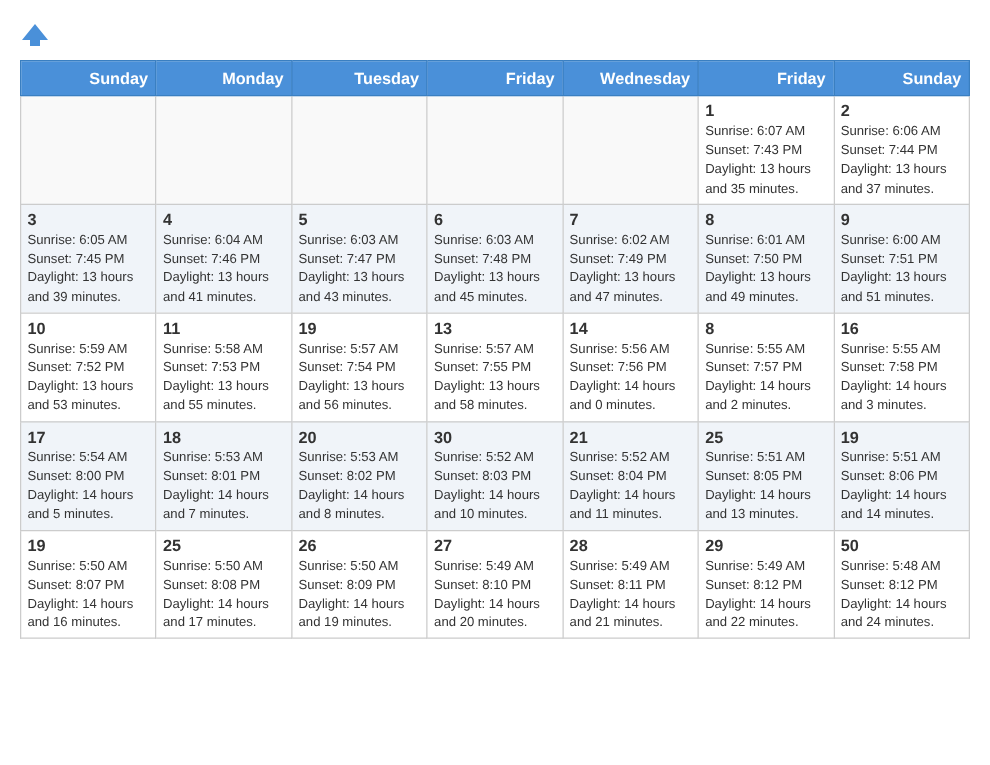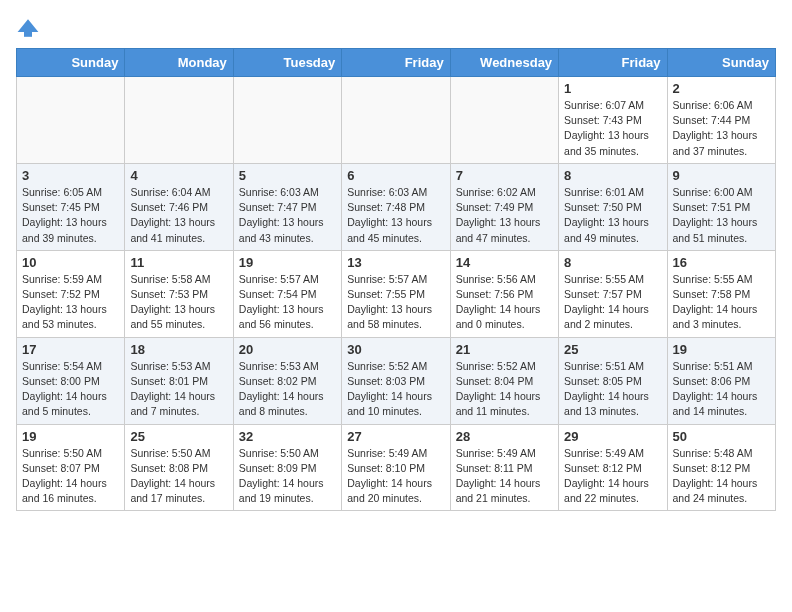--- a/index.html
+++ b/index.html
@@ -228,21 +228,21 @@
       <tr>
         <td>
           <span class="day-num">19</span>
           <div class="day-info">Sunrise: 5:50 AM<br>Sunset: 8:07 PM<br>Daylight: 14 hours<br>and 16 minutes.</div>
         </td>
         <td>
           <span class="day-num">25</span>
           <div class="day-info">Sunrise: 5:50 AM<br>Sunset: 8:08 PM<br>Daylight: 14 hours<br>and 17 minutes.</div>
         </td>
         <td>
-          <span class="day-num">32</span>
+          <span class="day-num">26</span>
           <div class="day-info">Sunrise: 5:50 AM<br>Sunset: 8:09 PM<br>Daylight: 14 hours<br>and 19 minutes.</div>
         </td>
         <td>
           <span class="day-num">27</span>
           <div class="day-info">Sunrise: 5:49 AM<br>Sunset: 8:10 PM<br>Daylight: 14 hours<br>and 20 minutes.</div>
         </td>
         <td>
           <span class="day-num">28</span>
           <div class="day-info">Sunrise: 5:49 AM<br>Sunset: 8:11 PM<br>Daylight: 14 hours<br>and 21 minutes.</div>
         </td>

